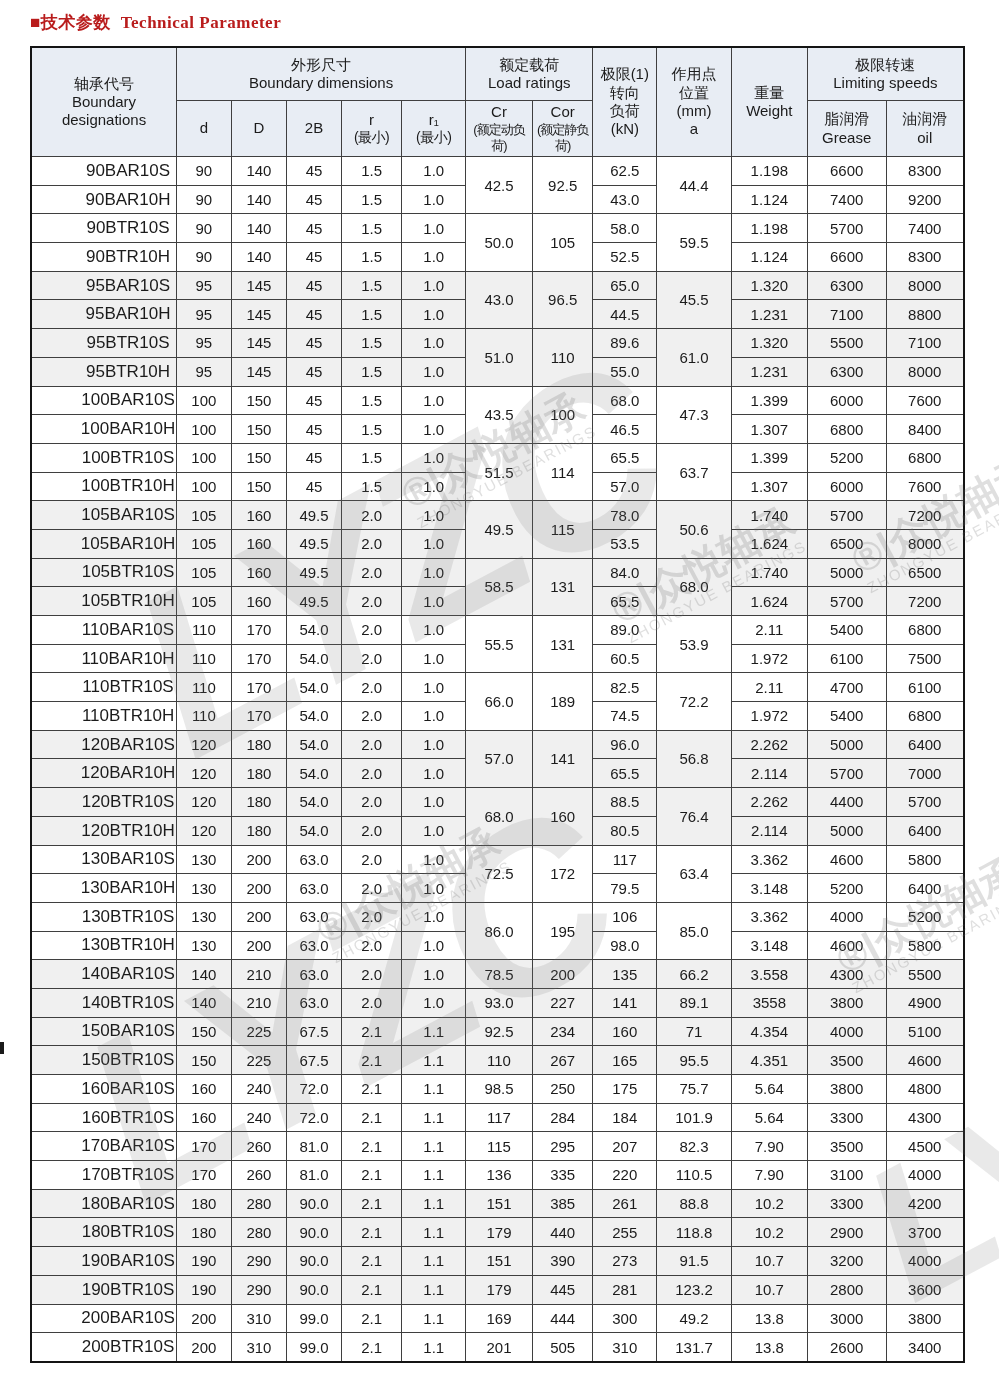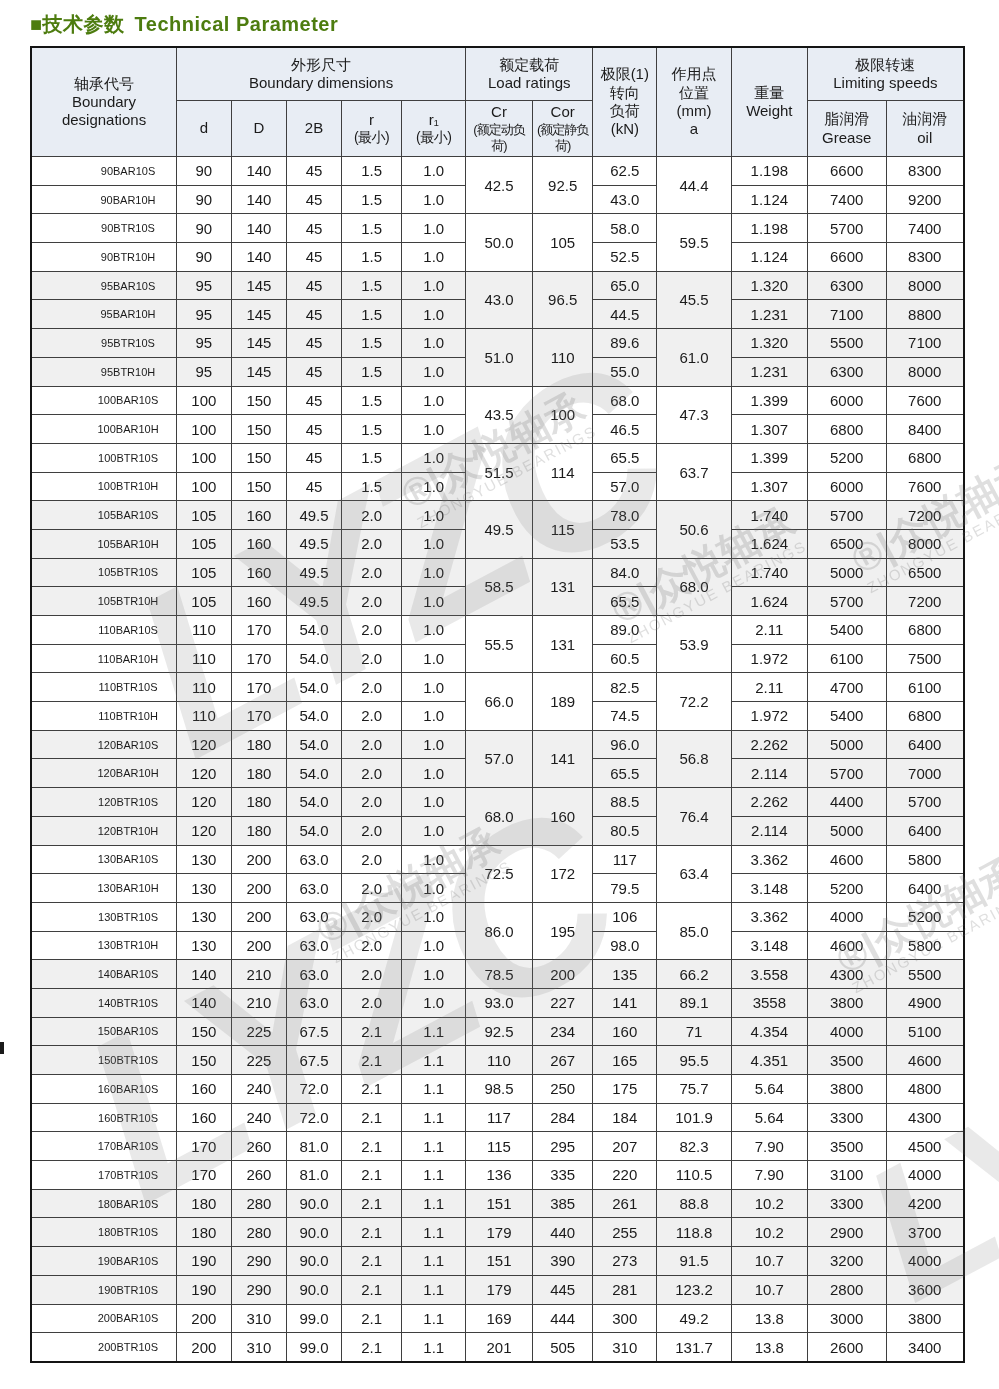--- a/index.html
+++ b/index.html
@@ -2,42 +2,42 @@
 <html><head>
 <meta charset="utf-8">
 <style>
   html,body{margin:0;padding:0;}
   body{
     width:999px;height:1389px;position:relative;background:#ffffff;
     font-family:"Liberation Sans","DejaVu Sans",sans-serif;
     overflow:hidden;color:#1b1b1b;
   }
   .title{
-    position:absolute;left:30px;top:11px;font-size:20px;font-weight:bold;color:#4d7c0f;
-    letter-spacing:0.5px;white-space:nowrap;
+    position:absolute;left:30px;top:11px;font-size:17px;font-weight:bold;color:#b91c1c;
+    letter-spacing:0.5px;white-space:nowrap;font-family:Liberation Serif, serif;
   }
   .title .en{margin-left:10px;}
   table.params{
     position:absolute;left:30px;top:46px;width:935px;
     border-collapse:collapse;table-layout:fixed;z-index:1;
   }
   table.params th,table.params td{
     border:1px solid #3f3f3f;text-align:center;vertical-align:middle;
     padding:0;overflow:hidden;
   }
   table.params{border:2px solid #141414;}
   thead th{background:#e8edf4;font-weight:normal;font-size:15px;line-height:1.22;}
   thead tr.h1 th{height:52px;}
   thead tr.h2 th{height:55px;}
   thead .ln{display:block;}
   thead .min{display:block;font-size:14px;letter-spacing:-0.5px;}
   thead .tiny{display:block;font-size:13px;letter-spacing:-1px;}
   tbody td{font-size:15px;height:27.7px;background:#ffffff;}
   tbody tr.shade td{background:#f0f0f0;}
-  tbody td.c-name{font-size:11px;padding-left:48px;}
+  tbody td.c-name{font-size:17px;padding-left:48px;}
   
   .wm{position:absolute;pointer-events:none;z-index:3;transform:rotate(-28deg);
       transform-origin:left top;white-space:nowrap;}
   .wm-big{font-size:235px;font-weight:bold;font-style:italic;letter-spacing:-12px;
       color:rgba(120,120,120,0.16);}
   .wm-small{text-align:center;color:rgba(110,110,110,0.22);}
   .wm-small .cn{font-size:40px;font-weight:bold;display:block;line-height:1;}
   .wm-small .en{font-size:15px;display:block;letter-spacing:2px;line-height:1.3;}
   .artifact{position:absolute;left:0;top:1042px;width:4px;height:12px;background:#1a1a1a;z-index:4;}
 </style>

